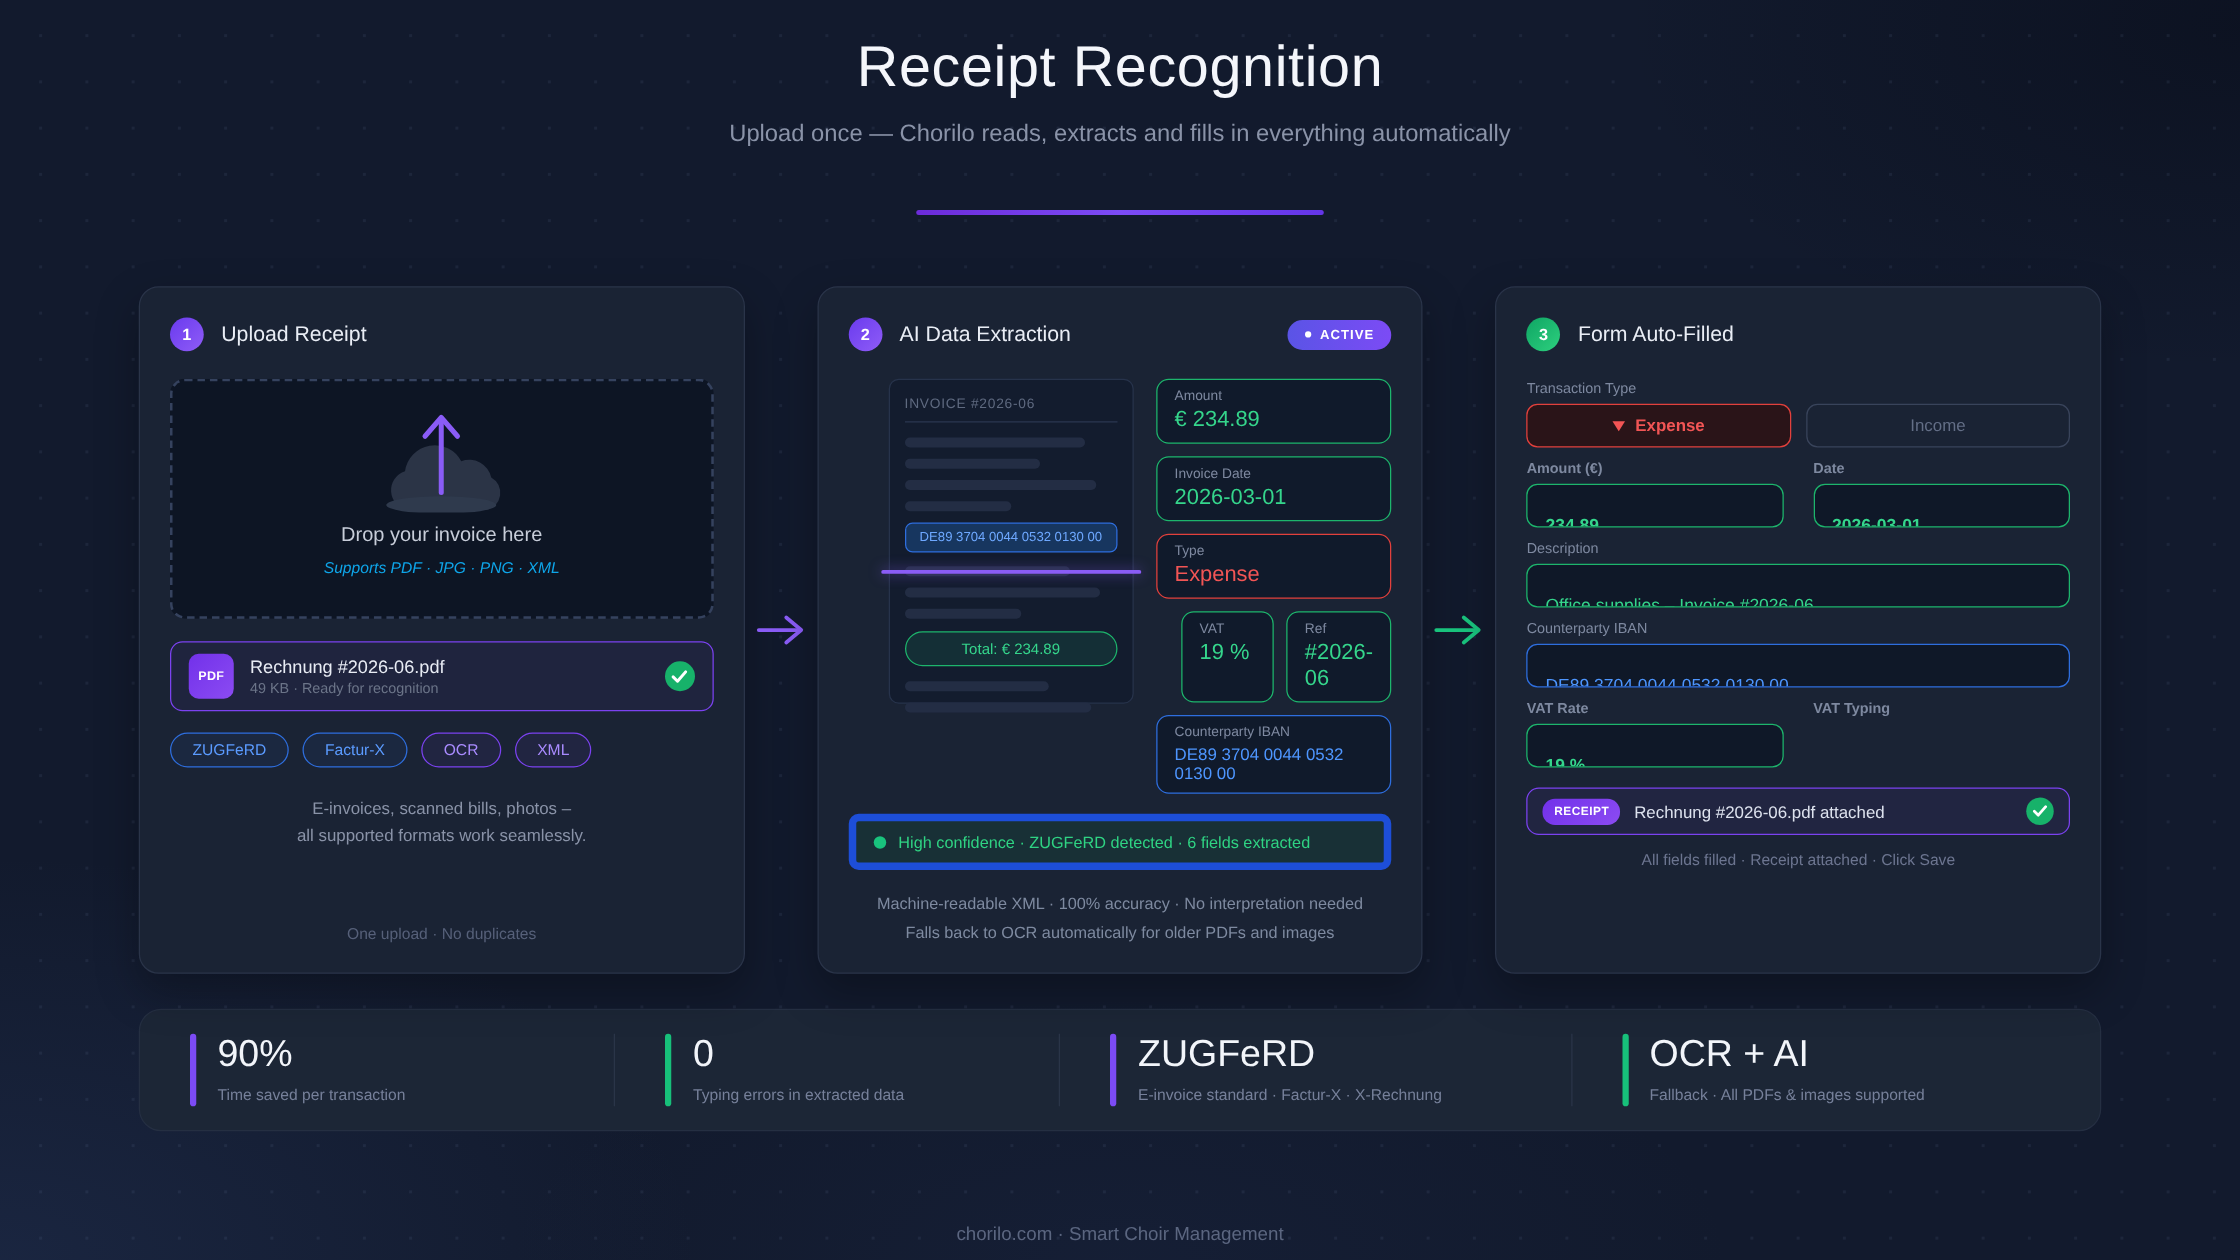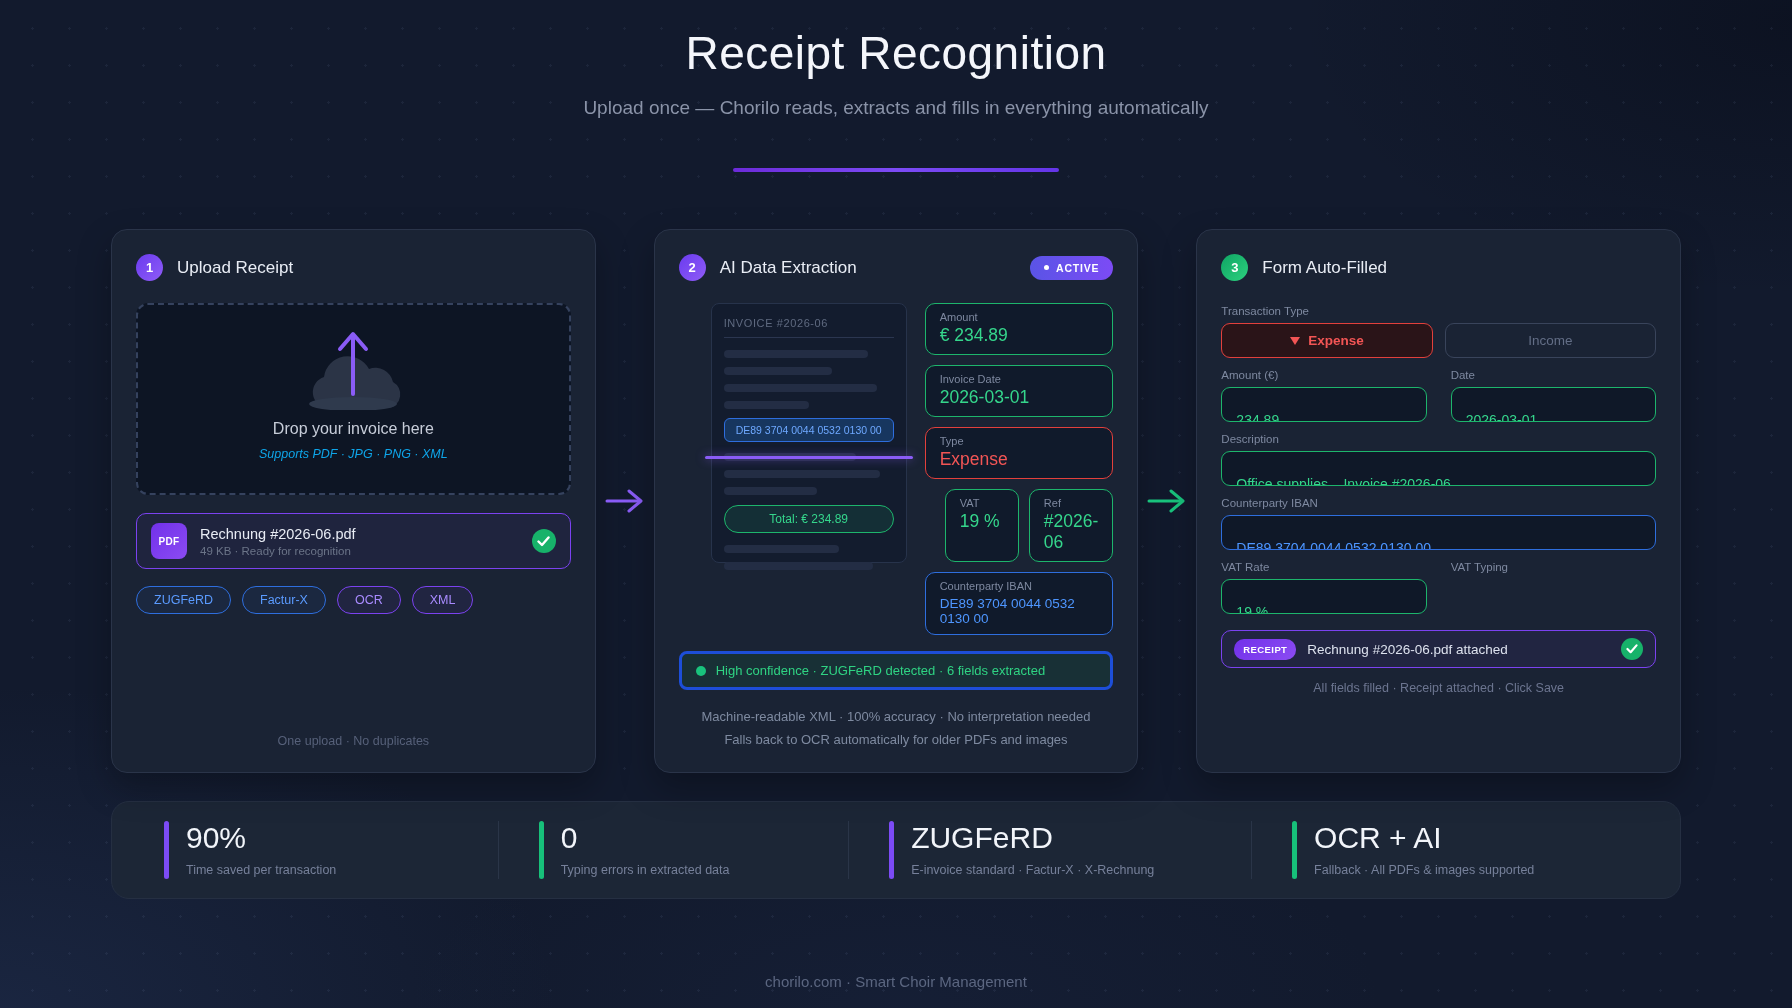--- a/index.html
+++ b/index.html
@@ -112,55 +112,55 @@
   .extract-fields { flex:1; display:flex; flex-direction:column; gap:10px; }
   .field-box { border-radius:10px; padding:7px 14px 8px; background:#101a2b; }
   .field-box .f-label { font-size:11px; color:#7e89a0; }
   .field-box .f-value { font-size:17.5px; margin-top:2px; }
   .field-box.green { border:1.5px solid #1db56c; } .field-box.green .f-value { color:#35d68c; }
   .field-box.red   { border:1.5px solid #e2403c; } .field-box.red .f-value { color:#f25555; }
   .field-box.blue  { border:1.5px solid #2e6ede; } .field-box.blue .f-value { color:#4e96ff; font-size:13.5px; margin-top:4px; }
   .field-pair { display:flex; gap:10px;margin-left:20px; } .field-pair .field-box { flex:1; }
   .confidence-banner {
     margin-top:16px; display:flex; align-items:center; gap:10px;
-    border:3px solid #1d4ed8; background:rgba(18,118,70,0.16); border-radius:8px; padding:9px 14px;
+    border:6px solid #1d4ed8; background:rgba(18,118,70,0.16); border-radius:8px; padding:9px 14px;
   }
   .conf-dot { width:10px; height:10px; border-radius:50%; background:#19c37d; flex:0 0 10px; }
   .conf-text { font-size:13px; color:#2fd383; }
   .extract-notes { margin-top:15px; text-align:center; font-size:13px; color:#7e8aa0; line-height:1.8; }
 
   
   .form-label { font-size:11.5px; color:#7e89a0; margin:11px 0 6px; }
   .form-label.first { margin-top:2px; }
   .type-row { display:flex; gap:12px; }
   .type-btn { flex:1; height:35px; border-radius:9px; display:flex; align-items:center;
     justify-content:center; gap:8px; font-size:13.5px; font-weight:600; }
   .type-btn.expense { border:1.5px solid #e2403c; background:#2a1418; color:#f25555; }
   .type-btn.income  { border:1px solid #39445b; background:transparent; color:#636e86; font-weight:400; }
   .tri-down { width:0; height:0; border-left:5px solid transparent; border-right:5px solid transparent;
     border-top:8px solid #f25555; }
-  .form-grid { display:grid; grid-template-columns:1fr 1fr; column-gap:24px; }
+  .form-grid { display:grid; grid-template-columns:1fr 1fr; column-gap:24px;font-weight:bold; }
   .form-input { height:35px; border-radius:9px; background:#0f1828; padding:16px 14px;
     font-size:14px; line-height:33px; white-space:nowrap; overflow:hidden; }
   .form-input.green { border:1.5px solid #1db56c; color:#35d68c; }
   .form-input.blue  { border:1.5px solid #2e6ede; color:#4e96ff; }
   .receipt-row {
     margin-top:16px; display:flex; align-items:center; gap:11px;
     border:1.5px solid #7b42f0; border-radius:10px; background:rgba(124,66,240,0.07);
     padding:7px 12px;
   }
   .receipt-pill { background:linear-gradient(135deg,#7231ea,#8b4bf2); color:#fff; font-size:9.5px;
     font-weight:700; letter-spacing:0.4px; border-radius:10px; padding:5px 9px; }
   .receipt-text { font-size:13.5px; color:#dde2ee; }
   .receipt-row .check-circle { width:22px; height:22px; flex:0 0 22px; }
   .form-note { margin-top:13px; text-align:center; font-size:12.5px; color:#6c7590; }
 
   
   .stats { margin:28px 111px 0; background:#1c2636; border:1px solid #252f42;
-    border-radius:18px; display:flex; padding:19px 12px; }
+    border-radius:18px; display:flex; padding:19px 0; }
   .stat { display:flex; gap:17px; padding-left:40px; }
   .stat + .stat { border-left:1px solid #2a3548; }
   .stat:nth-child(1){ flex:0 0 24.2%; } .stat:nth-child(2){ flex:0 0 22.7%; }
   .stat:nth-child(3){ flex:0 0 26.1%; } .stat:nth-child(4){ flex:1; }
   .stat-accent { width:5px; height:58px; border-radius:3px; }
   .stat-accent.purple { background:#7c4bf5; } .stat-accent.green { background:#17c07a; }
   .stat-value { font-size:30px; font-weight:500; color:#f2f5fa; line-height:1.1; }
   .stat-label { font-size:12.5px; color:#76809a; margin-top:9px; }
 
   .footer { margin-top:74px; text-align:center; font-size:15px; color:#5b6680; }
@@ -212,20 +212,24 @@
         </div>
       </div>
 
       <div class="chips">
         <div class="chip blue">ZUGFeRD</div>
         <div class="chip blue">Factur-X</div>
         <div class="chip purple">OCR</div>
         <div class="chip purple">XML</div>
       </div>
 
+      <div class="upload-desc">
+        <span>E-invoices, scanned bills, photos –</span><br>
+        <span>all supported formats work seamlessly.</span>
+      </div>
 
       <div class="upload-note">One upload · No duplicates</div>
     </section>
 
     <div class="flow-arrow">
       <svg width="42" height="26" viewBox="0 0 42 26">
         <line x1="3" y1="13" x2="35" y2="13" stroke="#8a5cf6" stroke-width="3" stroke-linecap="round"></line>
         <polyline points="25,3 37,13 25,23" fill="none" stroke="#8a5cf6" stroke-width="3" stroke-linecap="round" stroke-linejoin="round"></polyline>
       </svg>
     </div>

